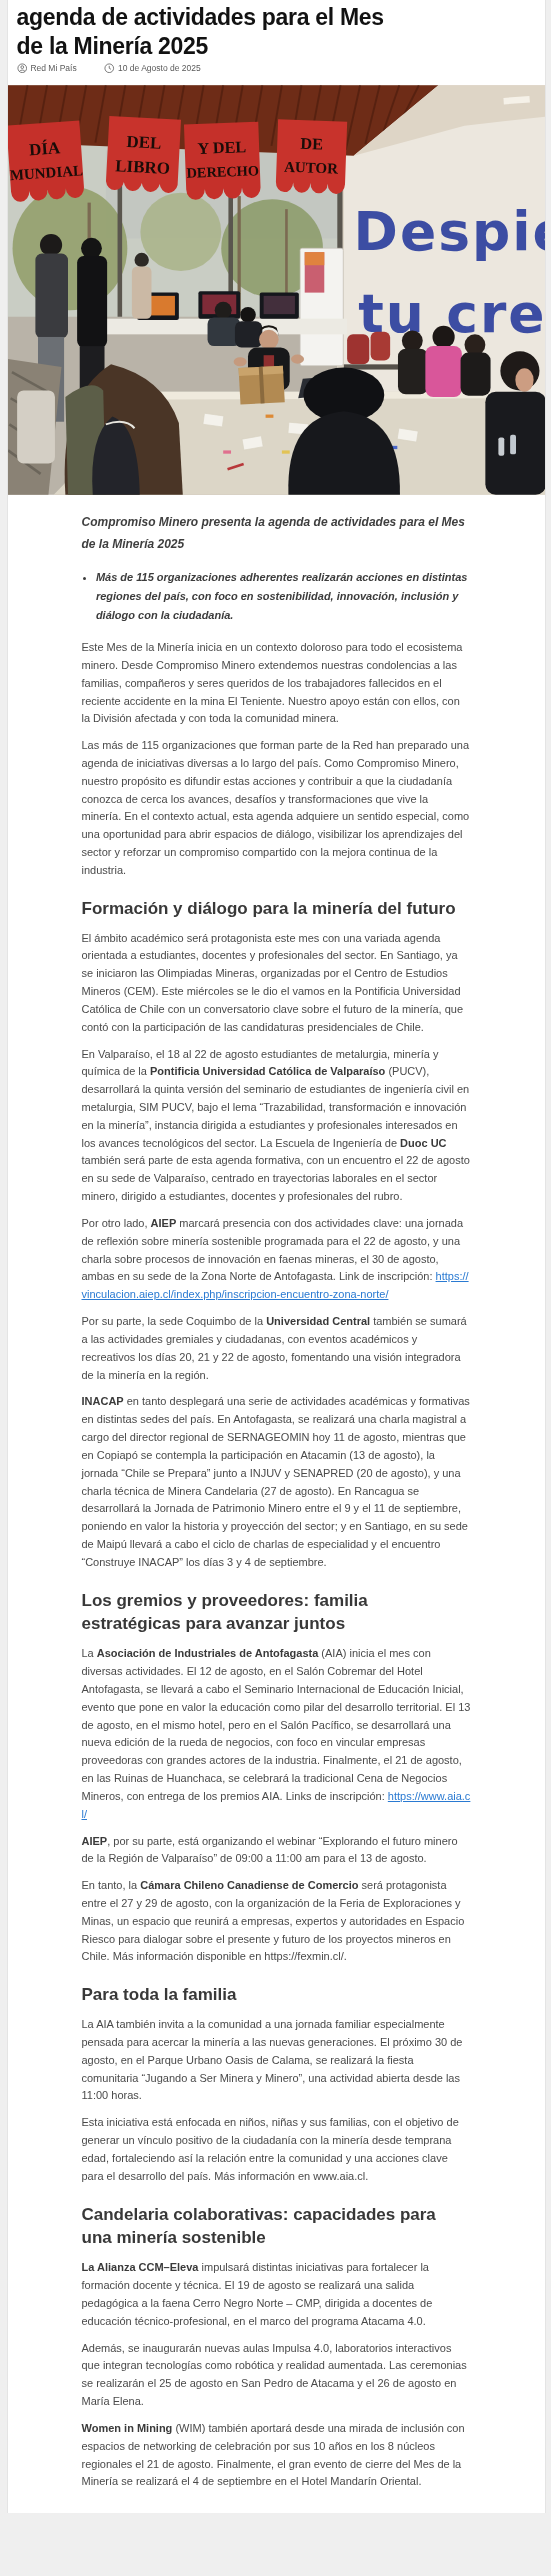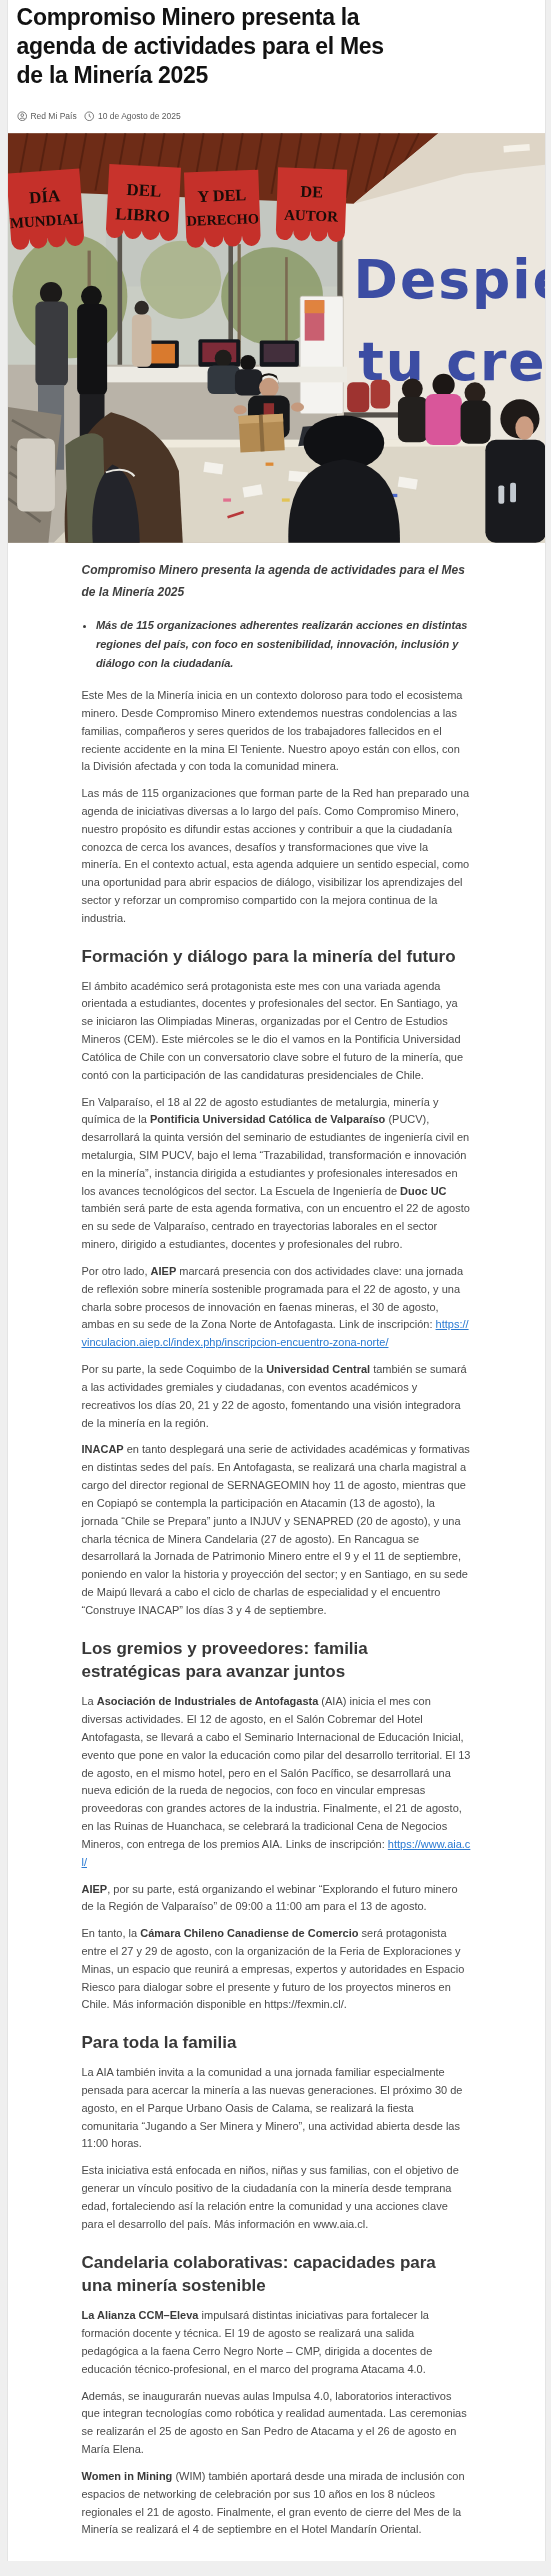--- a/index.html
+++ b/index.html
@@ -22,24 +22,24 @@
   .head-wrap{padding:2.6px 9.1px 0 9.1px;}
   h1.title{
     margin:0;
     color:#121212;
     font-size:23px;
     line-height:29px;
     font-weight:800;
     letter-spacing:-0.3px;
   }
   .byline{
-    margin-top:21px;
+    margin-top:2px;
     display:flex;
     align-items:center;
-    gap:1px;
+    gap:21px;
     color:#5a5a5a;
     font-size:8.5px;
   }
   .byline .grp{display:flex;align-items:center;gap:3.3px;margin-right:6.5px;}
   .byline svg{display:block;}
   figure.featured{margin:11.8px 0 0 0;padding:0;width:538px;height:410px;}
   figure.featured svg{display:block;}
   .content{
     width:389px;
     margin:0 auto;
@@ -79,21 +79,20 @@
   }
   a.lnk{color:#2a7ad2;text-decoration:underline;cursor:pointer;word-break:break-all;}
 </style>
 </head>
 <body>
 
 <div class="card">
 
   <div class="head-wrap">
     <h1 class="title">
-      <span style="display:block">Compromiso Minero presenta la</span>
       <span style="display:block">agenda de actividades para el Mes</span>
       <span style="display:block">de la Minería 2025</span>
     </h1>
 
     <div class="byline">
       <span class="grp">
         <span>
           <svg width="10.5" height="10.5" viewBox="0 0 16 16" fill="none" stroke="#5a5a5a" stroke-width="1.2">
             <circle cx="8" cy="8" r="6.6"></circle>
             <circle cx="8" cy="6.3" r="2.1"></circle>

